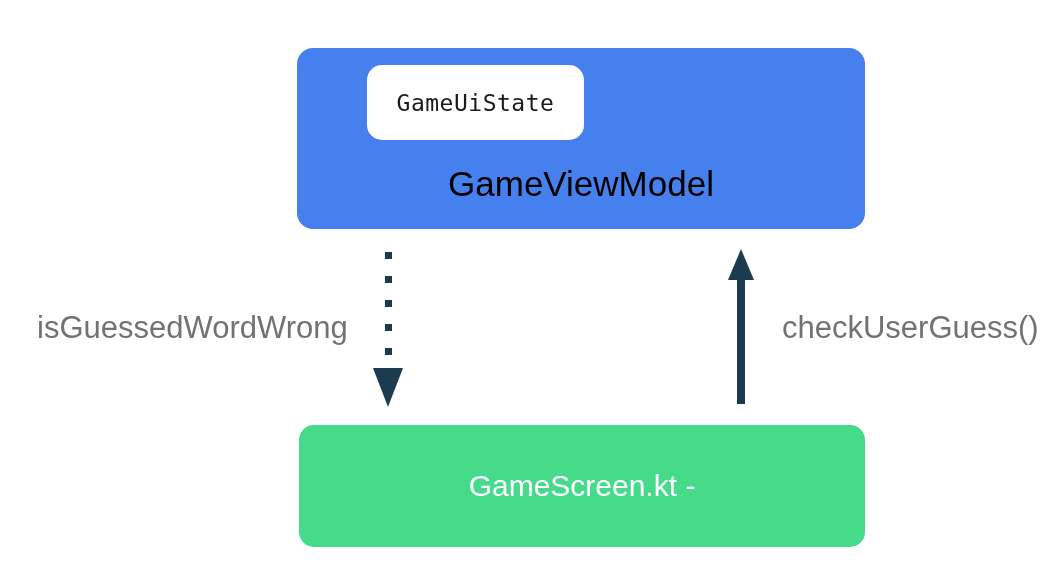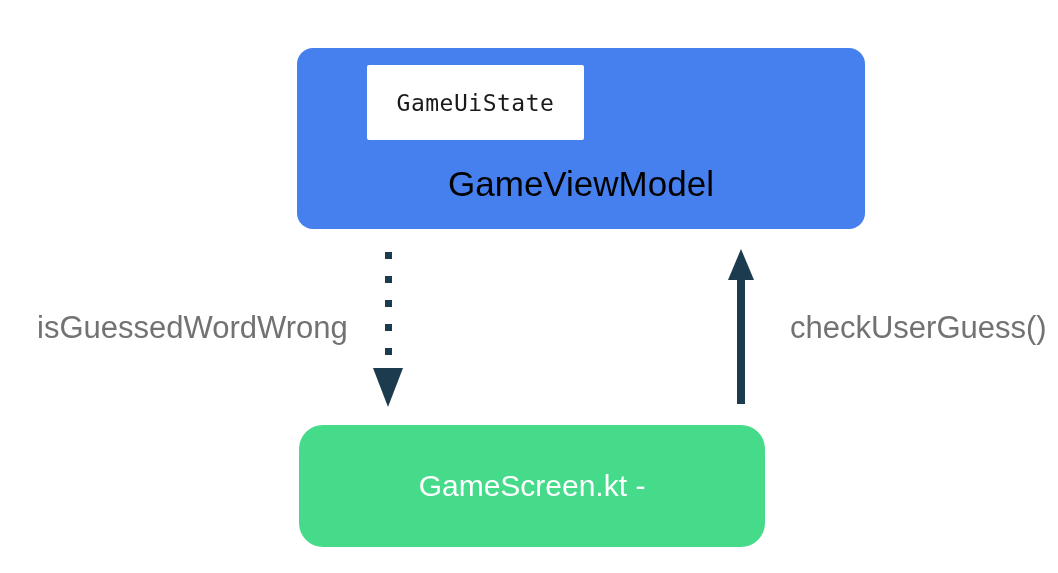--- a/index.html
+++ b/index.html
@@ -26,21 +26,21 @@
     background: #4680EE;
     border-radius: 16px;
   }
   .chip {
     position: absolute;
     left: 70px;
     top: 17px;
     width: 217px;
     height: 75px;
     background: #ffffff;
-    border-radius: 2px;
+    border-radius: 15px;
     display: flex;
     align-items: center;
     justify-content: center;
   }
   .chip span {
     font-family: "DejaVu Sans Mono", monospace;
     font-size: 23px;
     color: #1a1a1a;
     letter-spacing: 0.5px;
   }
@@ -105,31 +105,31 @@
 
   
   .flow-label {
     position: absolute;
     font-size: 31px;
     line-height: 38px;
     color: #727272;
     white-space: nowrap;
   }
   .label-left  { left: 37px;  top: 309px; text-align: right; }
-  .label-right { left: 782px; top: 309px; margin-left: 8px; }
+  .label-right { left: 782px; top: 309px; }
 
   
   .screen-box {
     position: absolute;
     left: 299px;
     top: 425px;
-    width: 466px;
+    width: 566px;
     height: 122px;
     background: #45DB8A;
-    border-radius: 24px;
+    border-radius: 15px;
     display: flex;
     align-items: center;
     justify-content: center;
   }
   .screen-title {
     text-align: center;
     color: #ffffff;
     font-size: 30px;
     line-height: 40px;
   }

